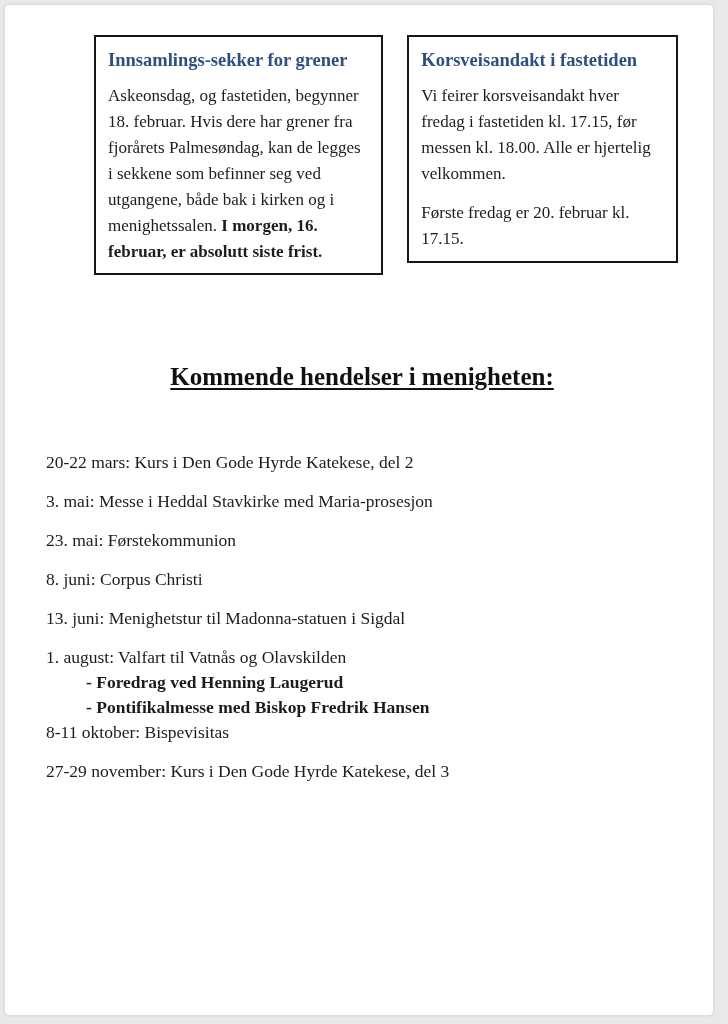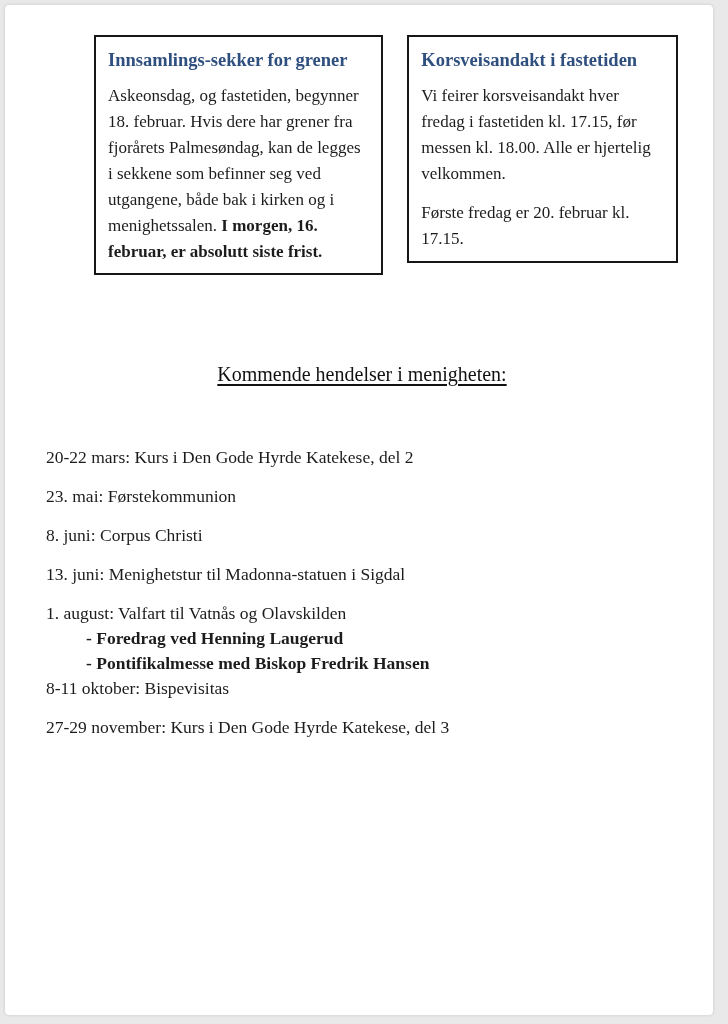--- a/index.html
+++ b/index.html
@@ -50,22 +50,22 @@
     font-size: 17px;
     line-height: 26px;
     margin: 0;
     color: #1c1c1c;
   }
   .box-par + .box-par { margin-top: 13px; }
   .bold { font-weight: bold; }
   .events-heading {
     margin: 88px 0 59px 0;
     text-align: center;
-    font-size: 20px;
-    font-weight: normal;
+    font-size: 25px;
+    font-weight: bold;
     color: #111111;
   }
   .events-heading span {
     text-decoration: underline;
     text-underline-offset: 3px;
   }
   .events-list { margin: 0; color: #1c1c1c; }
   .event {
     font-size: 17.5px;
     font-weight: normal;
@@ -99,20 +99,21 @@
           <p class="box-par">Vi feirer korsveisandakt hver fredag i fastetiden kl. 17.15, før messen kl. 18.00. Alle er hjertelig velkommen.</p>
           <p class="box-par">Første fredag er 20. februar kl. 17.15.</p>
         </div>
 
       </div>
 
       <div class="events-heading"><span>Kommende hendelser i menigheten:</span></div>
 
       <div class="events-list">
         <div class="event">20-22 mars: Kurs i Den Gode Hyrde Katekese, del 2</div>
+        <div class="event">3. mai: Messe i Heddal Stavkirke med Maria-prosesjon</div>
         <div class="event">23. mai: Førstekommunion</div>
         <div class="event">8. juni: Corpus Christi</div>
         <div class="event">13. juni: Menighetstur til Madonna-statuen i Sigdal</div>
         <div class="event" style="margin-bottom:0">1. august: Valfart til Vatnås og Olavskilden</div>
         <div class="event-sub">- Foredrag ved Henning Laugerud</div>
         <div class="event-sub">- Pontifikalmesse med Biskop Fredrik Hansen</div>
         <div class="event">8-11 oktober: Bispevisitas</div>
         <div class="event">27-29 november: Kurs i Den Gode Hyrde Katekese, del 3</div>
       </div>
 

